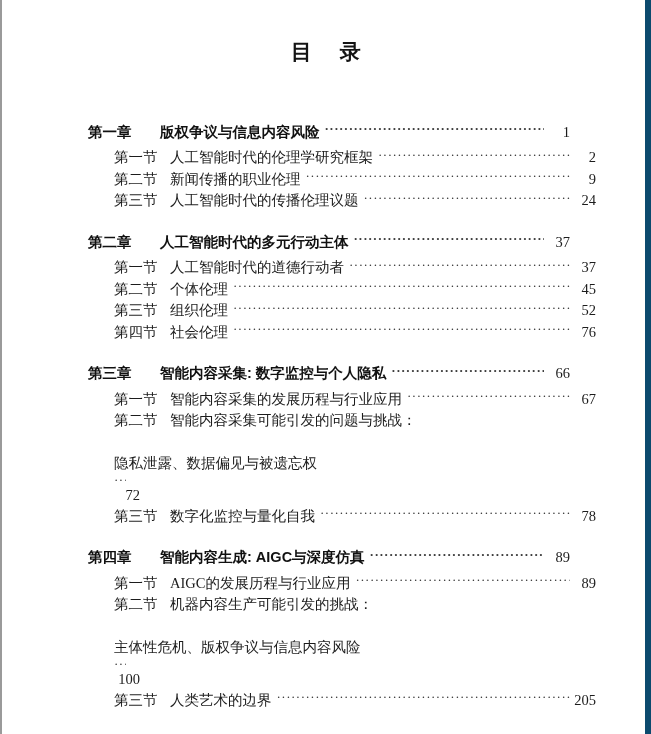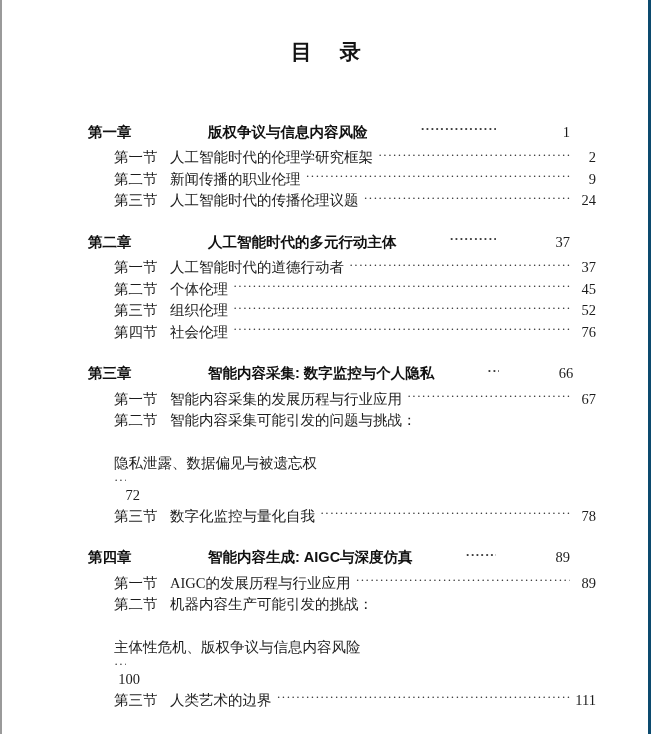--- a/index.html
+++ b/index.html
@@ -14,21 +14,21 @@
     -webkit-font-smoothing: antialiased;
   }
 
   .page {
     position: relative;
     width: 651px;
     height: 734px;
     background: #ffffff;
     box-sizing: border-box;
     border-left: 2px solid #9a9a9a;
-    border-right: 3px solid #0c4a6e;
+    border-right: 6px solid #0c4a6e;
     overflow: hidden;
   }
 
   
   .toc-title {
     position: absolute;
     top: 38px;
     left: 0;
     width: 651px;
     text-align: center;
@@ -56,21 +56,20 @@
 
   
   .entry.chapter {
     font-family: "Liberation Sans", "DejaVu Sans", sans-serif;
     font-weight: 700;
     font-size: 14.5px;
     color: #111111;
     margin-top: 22px;
     margin-bottom: 6px;
     padding-left: 0;
-    gap: 48px;
   }
   .entry.chapter:first-child { margin-top: 0; }
 
   
   .entry.section {
     font-family: "Liberation Serif", "DejaVu Serif", serif;
     font-weight: 400;
     font-size: 14.5px;
     color: #1c1c1c;
     padding-left: 26px;
@@ -246,17 +245,17 @@
       <div class="entry section cont">
         <span class="label">第二节</span>
         <span class="title">主体性危机、版权争议与信息内容风险</span>
         <span class="leader"></span>
         <span class="pageno">100</span>
       </div>
       <div class="entry section">
         <span class="label">第三节</span>
         <span class="title">人类艺术的边界</span>
         <span class="leader"></span>
-        <span class="pageno">111</span>
+        <span class="pageno">205</span>
       </div>
     </div>
 
 </div>
 
 </body></html>

